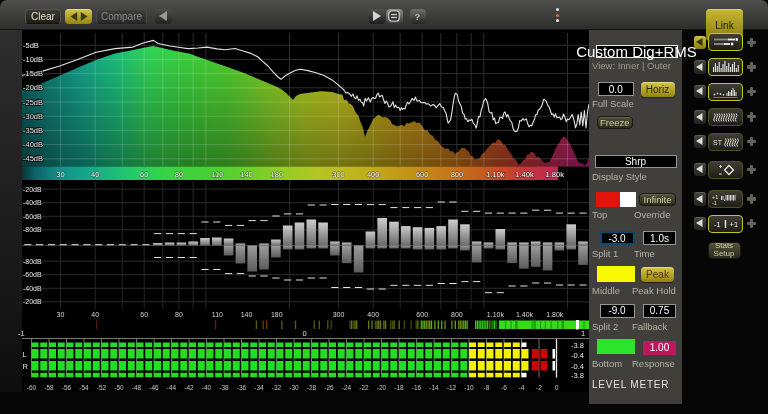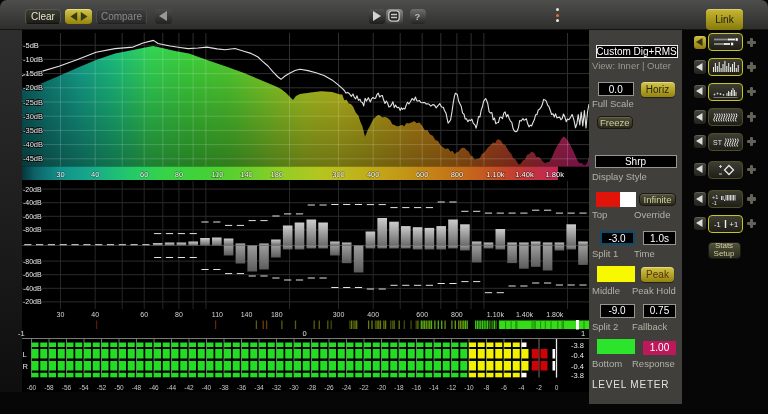--- a/index.html
+++ b/index.html
@@ -595,24 +595,24 @@
         <rect x="0.8" y="0.8" width="10.4" height="10.4" rx="3" fill="#2a2a2a" stroke="#c8c8c8" stroke-width="1.3"></rect>
         <path d="M3 4.5h6M3 7.5h6" stroke="#c8c8c8" stroke-width="1.6"></path>
       </svg>
     </div>
   <div class="tbtn" style="left:409.5px;top:8.5px;width:16px;height:15.5px;background:linear-gradient(#6e6e6e,#242424);border-radius:4px;color:#bcbcbc;font-size:9.5px;font-weight:bold">?</div>
   <div class="abs" style="left:556px;top:7px;width:4px;height:16px">
     <div class="abs" style="left:0;top:1px;width:3px;height:3px;border-radius:50%;background:#e8e8e8"></div>
     <div class="abs" style="left:0;top:6.5px;width:3px;height:3px;border-radius:50%;background:#e2702e"></div>
     <div class="abs" style="left:0;top:12px;width:3px;height:3px;border-radius:50%;background:#e8e8e8"></div>
   </div>
-  <div class="tbtn" style="left:706px;top:9px;width:37px;height:21px;background:linear-gradient(#c8b832,#887a0c);border-radius:4px;color:#1c1c10;box-shadow:inset 0 1px 0 rgba(255,255,255,.35)">Link</div>
+  <div class="tbtn" style="left:706px;top:9px;width:37px;height:32px;background:linear-gradient(#c8b832,#887a0c);border-radius:4px;color:#1c1c10;box-shadow:inset 0 1px 0 rgba(255,255,255,.35)">Link</div>
 </div>
 <div class="abs panel"></div>
-<div class="box" style="left:595.5px;top:44.5px;width:82px;height:13px;border:1px solid #ededed;font-size:10px;white-space:nowrap">Custom Dig+RMS</div>
+<div class="box" style="left:595.5px;top:44.5px;width:82px;height:13px;border:1px solid #ededed;font-size:15px;white-space:nowrap">Custom Dig+RMS</div>
 <div class="lab" style="left:592px;top:60px;width:89px;font-size:9.5px;color:#9a9a90">View: Inner | Outer</div>
 <div class="box" style="left:598px;top:82px;width:35.5px;height:14px;border:1px solid #97978f">0.0</div>
 <div class="ybtn" style="left:640.5px;top:82px;width:34px;height:14.5px">Horiz</div>
 <div class="lab" style="left:592px;top:98px;width:47px">Full Scale</div>
 <div class="obtn" style="left:597px;top:115.5px;width:35.5px;height:13.5px">Freeze</div>
 <div class="box" style="left:594.5px;top:154.5px;width:82px;height:13px;border:1px solid #97978f">Shrp</div>
 <div class="lab" style="left:592px;top:170.5px;width:89px">Display Style</div>
 <div class="abs" style="left:595.5px;top:192px;width:40px;height:14.5px;background:#fff"></div>
 <div class="abs" style="left:595.5px;top:192px;width:24px;height:14.5px;background:#e01408"></div>
 <div class="obtn" style="left:639px;top:192.5px;width:37px;height:13px">Infinite</div>

